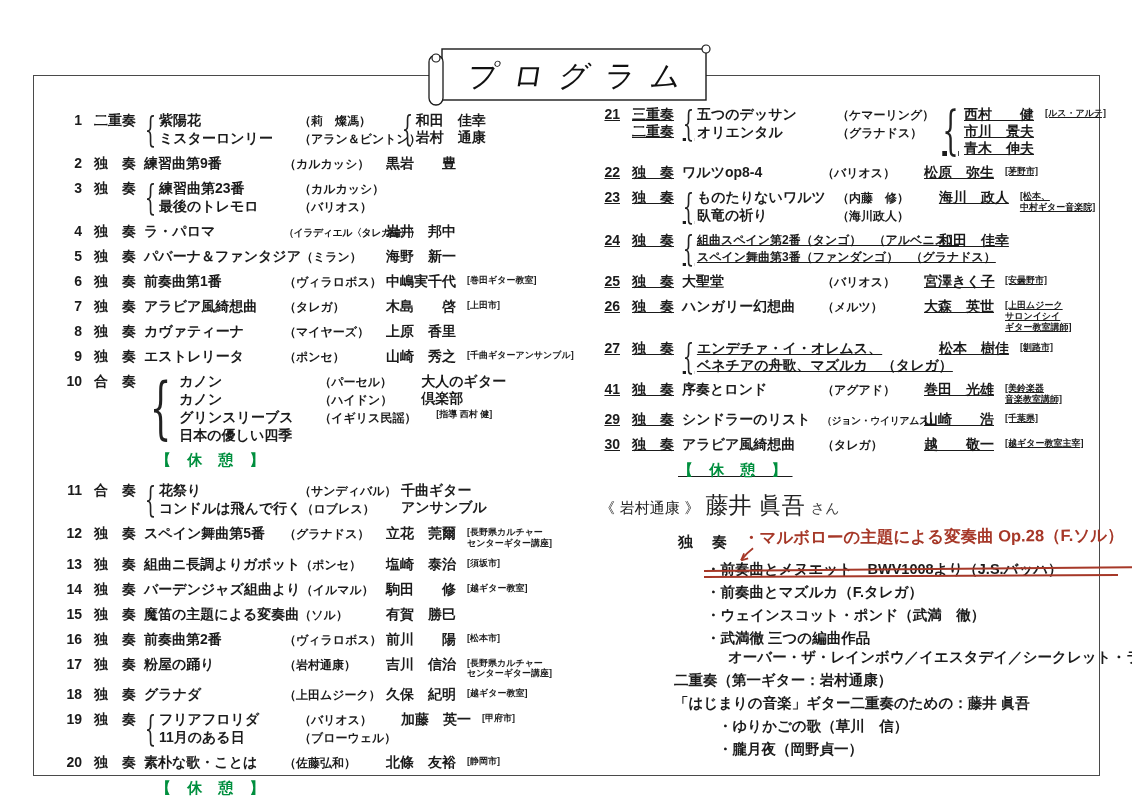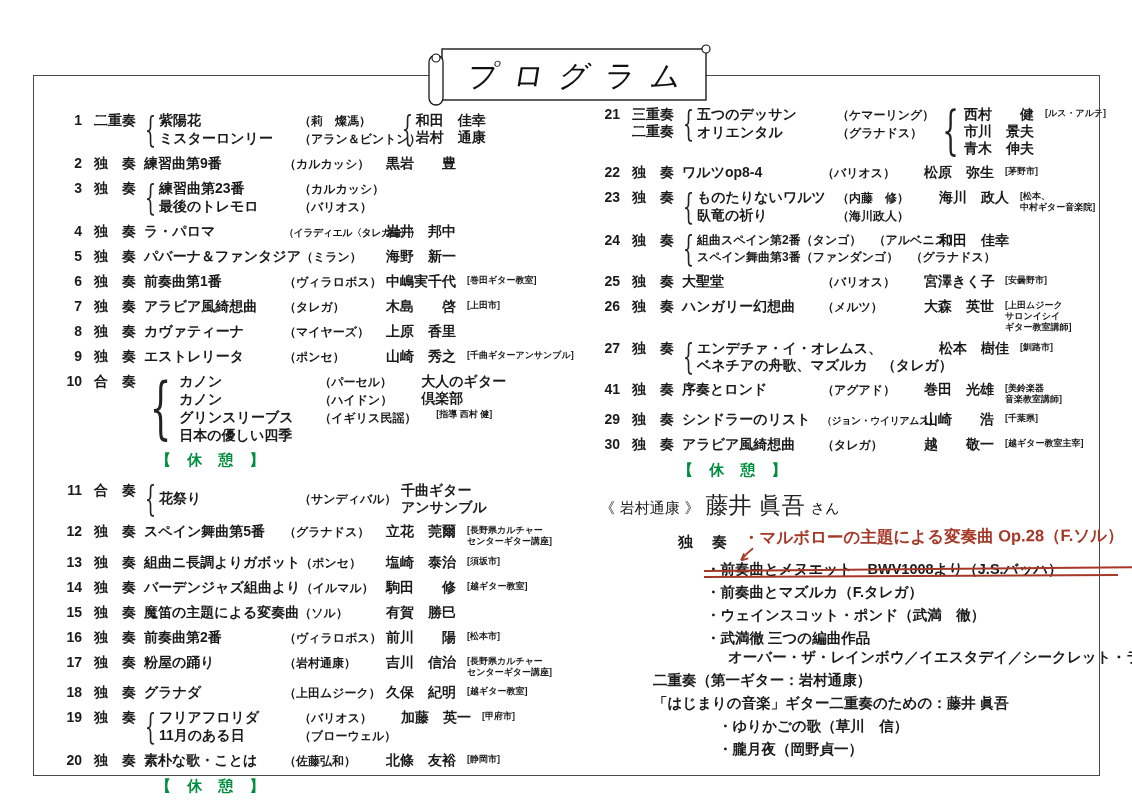--- a/index.html
+++ b/index.html
@@ -8,21 +8,21 @@
   .border-frame{position:absolute;left:33px;top:75px;width:1065px;height:699px;border:1px solid #4a4a4a;}
   
   .banner{position:absolute;left:418px;top:42px;width:302px;height:66px;}
   .banner svg{position:absolute;left:0;top:0;}
   .banner-title{position:absolute;left:40px;top:14px;width:248px;text-align:center;
     font-family:"DejaVu Serif","Liberation Serif",serif;font-size:30px;letter-spacing:15px;
     transform:skewX(-9deg);color:#111;white-space:nowrap;}
   
   .col{position:absolute;}
   .left-col{left:60px;top:112px;width:530px;}
-  .right-col{left:598px;top:106px;width:532px;}
+  .right-col{left:598px;top:106px;width:532px;text-decoration:underline;}
   .row{display:flex;align-items:flex-start;margin-bottom:7px;font-weight:bold;font-size:14px;line-height:17px;}
   .num{width:22px;text-align:right;margin-right:12px;flex:none;}
   .type{width:46px;margin-right:4px;flex:none;white-space:pre-line;}
   .pieces-wrap{display:flex;align-items:center;flex:none;}
   .brace{display:inline-block;transform:scaleX(0.5);transform-origin:center;line-height:0.95;
     font-family:"DejaVu Serif","Liberation Serif",serif;font-weight:400;color:#222;flex:none;margin:0 -3px 0 -5px;}
   .piece-lines{width:238px;flex:none;}
   .piece-line{white-space:nowrap;}
   .piece-line.small{font-size:12px;}
   .ptitle{display:inline-block;min-width:140px;white-space:nowrap;}
@@ -32,29 +32,29 @@
   .perf-line{display:flex;align-items:flex-start;white-space:nowrap;}
   .pname{display:inline-block;min-width:78px;}
   .pname.empty{min-width:12px;}
   .pnote{display:inline-block;font-size:9px;line-height:1.2;white-space:pre-line;margin-left:3px;padding-top:2px;font-weight:bold;}
   .break-row{color:#008f3e;font-weight:bold;font-size:15px;letter-spacing:6px;margin:6px 0 12px 96px;}
   .right-col .break-row{margin-left:80px;}
   
   .special{position:absolute;left:600px;top:490px;width:528px;}
   .sp-heading{font-family:"DejaVu Serif","Liberation Serif",serif;color:#222;font-size:15px;white-space:nowrap;}
   .sp-name{font-size:23px;margin:0 6px;}
-  .sp-suffix{font-size:14px;color:#000000;}
+  .sp-suffix{font-size:14px;color:#404040;}
   .sp-solo-row{display:flex;align-items:flex-start;margin:12px 0 6px 78px;font-weight:bold;font-size:15px;}
   .sp-solo-label{flex:none;letter-spacing:2px;}
   .red-note{position:relative;color:#a63828;font-size:16.5px;font-weight:bold;margin-left:14px;top:-7px;
     transform:rotate(-0.4deg);white-space:nowrap;}
   .red-note .arrow{position:absolute;left:-6px;bottom:-17px;}
   .sp-item{margin:0 0 6px 106px;font-weight:bold;font-size:14.5px;line-height:17px;white-space:nowrap;}
   .sp-item.sub{margin-left:128px;margin-top:-4px;}
-  .sp-item.plain{margin-left:53px;}
+  .sp-item.plain{margin-left:74px;}
   .sp-item.indent2{margin-left:118px;}
   .struck{position:relative;display:inline-block;}
   .struck::before{content:"";position:absolute;left:-2px;right:-80px;top:7px;height:2px;background:#a63828;transform:rotate(-0.5deg);}
   .struck::after{content:"";position:absolute;left:-2px;right:-55px;top:14px;height:2px;background:#a63828;transform:rotate(-0.3deg);}
 </style>
 </head>
 <body>
 
 <div class="page">
   <div class="border-frame"></div>
@@ -246,20 +246,21 @@
         </div>
       </div>
       <div class="break-row">【 休 憩 】</div>
       <div class="row">
         <div class="num">11</div>
         <div class="type">合　奏</div>
         <div class="pieces-wrap">
           <span class="brace" style="font-size: 36px;">{</span>
           <div class="piece-lines">
             <div class="piece-line"><span class="ptitle">花祭り</span><span class="pcomposer">（サンディバル）</span></div>
+            <div class="piece-line"><span class="ptitle">コンドルは飛んで行く</span><span class="pcomposer">（ロブレス）</span></div>
           </div>
         </div>
         <div class="performers">
           <div>
             <div class="perf-line">
               <span class="pname">千曲ギター</span>
             </div>
             <div class="perf-line">
               <span class="pname">アンサンブル</span>
             </div>

